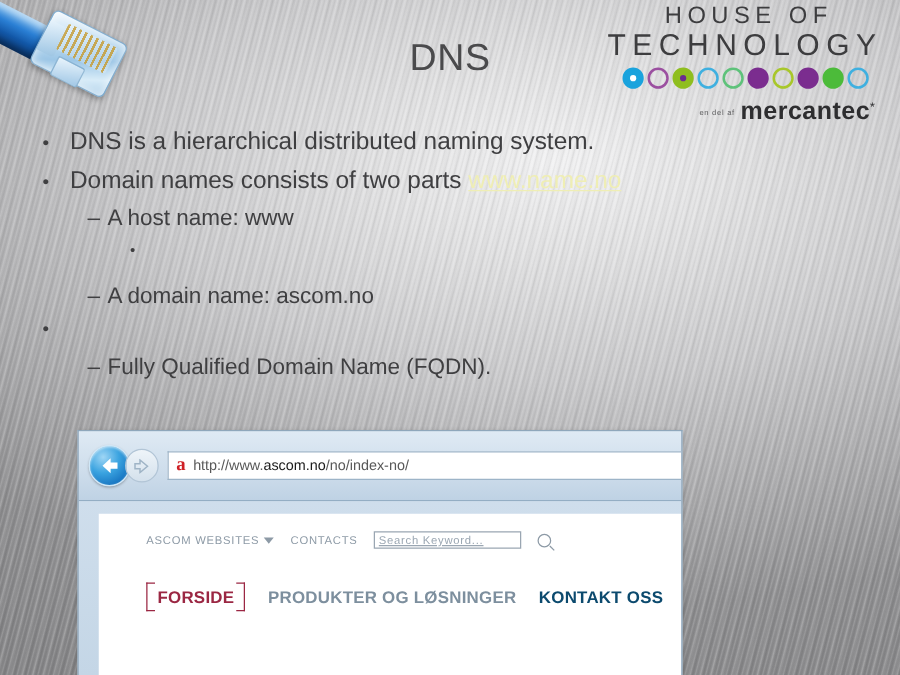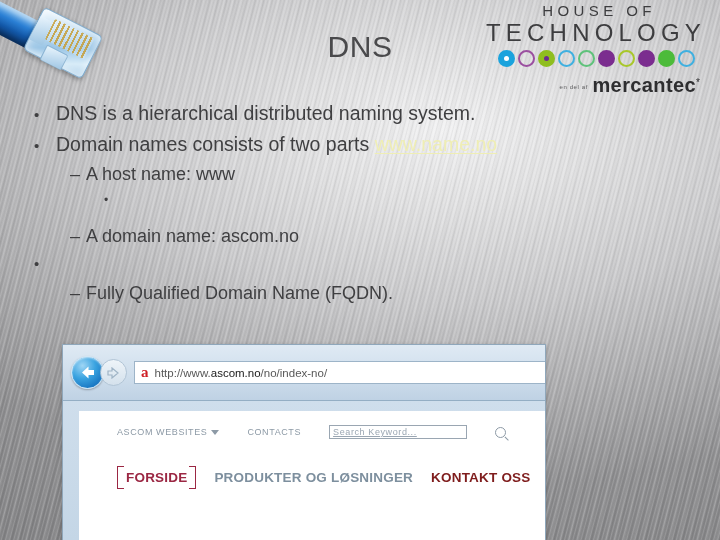--- a/index.html
+++ b/index.html
@@ -93,21 +93,21 @@
   }
 
   
   .logo {
     position: absolute;
     right: 8px; top: 3px;
     width: 232px;
     text-align: center;
   }
   .logo-line1 {
-    font-size: 15px;
+    font-size: 19px;
     letter-spacing: 4.4px;
     color: #3d3d3f;
     font-weight: 400;
     text-align: center;
     line-height: 1;
     padding-left: 6px;
   }
   .logo-line2 {
     font-size: 24px;
     letter-spacing: 5.2px;
@@ -293,35 +293,35 @@
   }
   .page {
     background: #ffffff;
     height: 100%;
     padding: 14px 0 0 38px;
     box-sizing: border-box;
   }
   .site-top {
     display: flex;
     align-items: center;
-    gap: 28px;
+    gap: 13px;
     font-size: 9px;
     letter-spacing: .6px;
     color: #8d9aa6;
   }
   .caret {
     width: 0; height: 0;
     border-left: 4px solid transparent;
     border-right: 4px solid transparent;
     border-top: 5px solid #8d9aa6;
     display: inline-block;
     margin-left: 4px;
   }
   .srch {
-    width: 138px; height: 14px;
+    width: 118px; height: 14px;
     border: 1px solid #9aa6b2;
     background: #fff;
     font-size: 9px;
     color: #9aa6b2;
     padding: 0 3px;
     box-sizing: border-box;
     line-height: 13px;
     text-decoration: underline;
   }
   .mag {
@@ -357,21 +357,21 @@
   .forside:before, .forside:after {
     content: "";
     position: absolute;
     top: -2px; bottom: -2px;
     width: 6px;
     border: 1.5px solid #9b2743;
   }
   .forside:before { left: 0; border-right: none; }
   .forside:after  { right: 0; border-left: none; }
   .navgray { color: #7d8f9e; font-weight: 600; }
-  .navdark { color: #7f1d1d; font-weight: 700; }
+  .navdark { color: #0c4a6e; font-weight: 700; }
 </style>
 </head>
 <body>
 
 <div class="slide">
 
   <div class="cable-wrap">
     <div class="cable-cord"></div>
     <div class="cable-plug"></div>
     <div class="cable-clip"></div>

